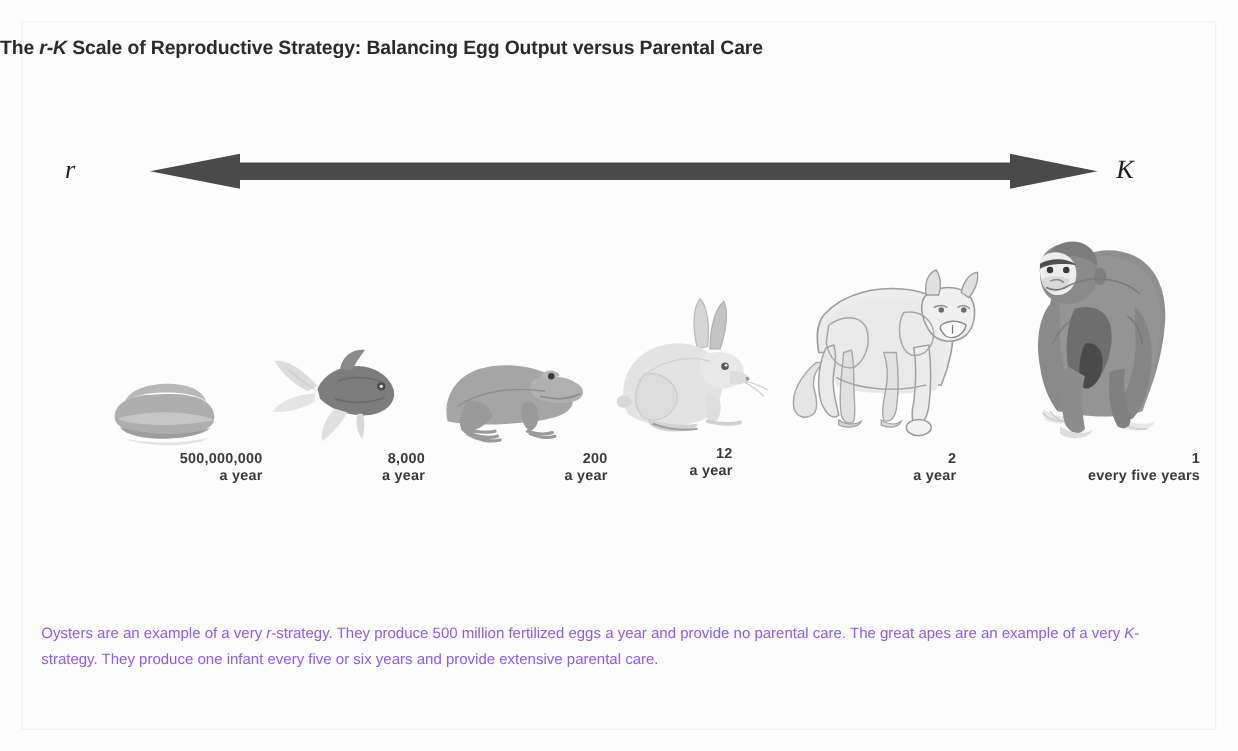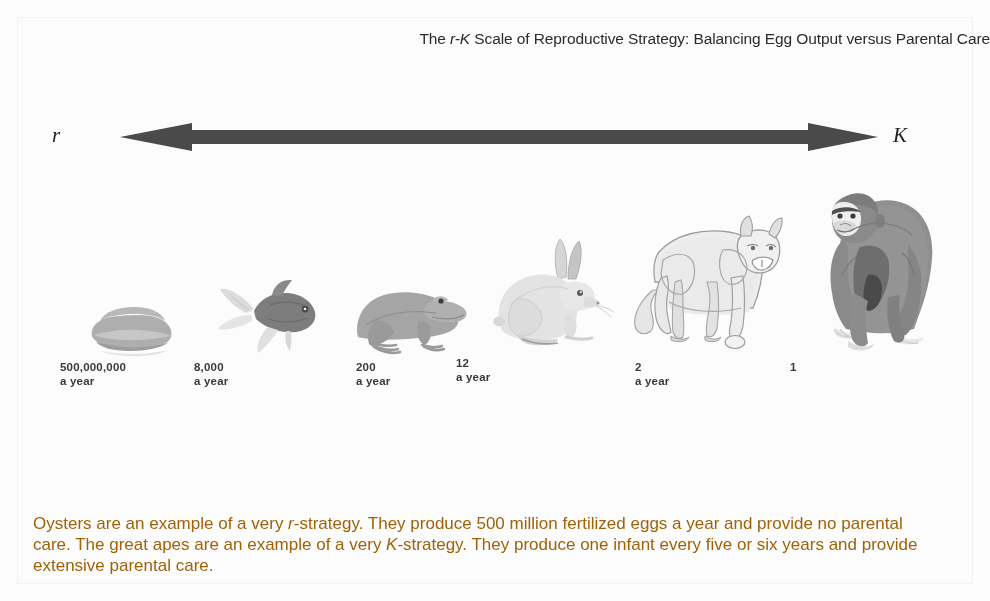--- a/index.html
+++ b/index.html
@@ -24,23 +24,23 @@
     background:#fcfcfc;
     border:1px solid #f2f2f2;
     box-sizing:border-box;
   }
 
   
   #title{
     position:absolute;
     left:0;top:30px;
     width:990px;
-    text-align:right;
+    text-align:left;
     font-size:15.5px;
-    font-weight:normal;
+    font-weight:bold;
     color:#2b2b2b;
     letter-spacing:-0.1px;
   }
   #title .ital{font-style:italic;}
 
   
   #axis{
     position:absolute;
     left:60px;top:108px;
     width:880px;height:62px;
@@ -71,37 +71,37 @@
   .animal-cell svg{display:block;margin:0 auto;}
 
   
   #labels{
     position:absolute;
     left:30px;top:360px;
     width:930px;height:50px;
   }
   .num-label{
     position:absolute;
-    text-align:left;
+    text-align:right;
     font-size:11.5px;
     font-weight:bold;
     color:#3a3a3a;
     line-height:14px;
     letter-spacing:0.2px;
   }
   .num-label .qty{display:block;}
   .num-label .per{display:block;font-weight:bold;}
 
   
   #caption{
     position:absolute;
-    left:33px;top:513px;
+    left:33px;top:496px;
     width:900px;
-    font-size:17px;
-    color:#a16207;
+    font-size:12px;
+    color:#8b5cf6;
     line-height:21px;
   }
   #caption .ital{font-style:italic;}
 </style>
 </head>
 <body>
 
 <div id="figure">
 
   <div class="frame-edge"></div>
@@ -330,38 +330,39 @@
       </svg>
     </div>
 
   </div>
 
   <div id="labels">
     <div class="num-label" style="left:30px;width:150px;">
       <span class="qty">500,000,000</span>
       <span class="per">a year</span>
     </div>
-    <div class="num-label" style="left:164px;width:130px;">
+    <div class="num-label" style="left:180px;width:130px;">
       <span class="qty">8,000</span>
       <span class="per">a year</span>
     </div>
     <div class="num-label" style="left:326px;width:130px;">
       <span class="qty">200</span>
       <span class="per">a year</span>
     </div>
     <div class="num-label" style="left:426px;top:-4px;width:130px;">
       <span class="qty">12</span>
       <span class="per">a year</span>
     </div>
     <div class="num-label" style="left:605px;width:130px;">
       <span class="qty">2</span>
       <span class="per">a year</span>
     </div>
     <div class="num-label" style="left:760px;width:170px;">
       <span class="qty">1</span>
+      <span class="per">every five years</span>
     </div>
   </div>
 
   <div id="caption">
     <span>Oysters are an example of a very </span><span class="ital">r</span><span>-strategy. They produce 500 million fertilized eggs a year and provide no parental care. The great apes are an example of a very </span><span class="ital">K</span><span>-strategy. They produce one infant every five or six years and provide extensive parental care.</span>
   </div>
 
 </div>
 
 </body></html>

